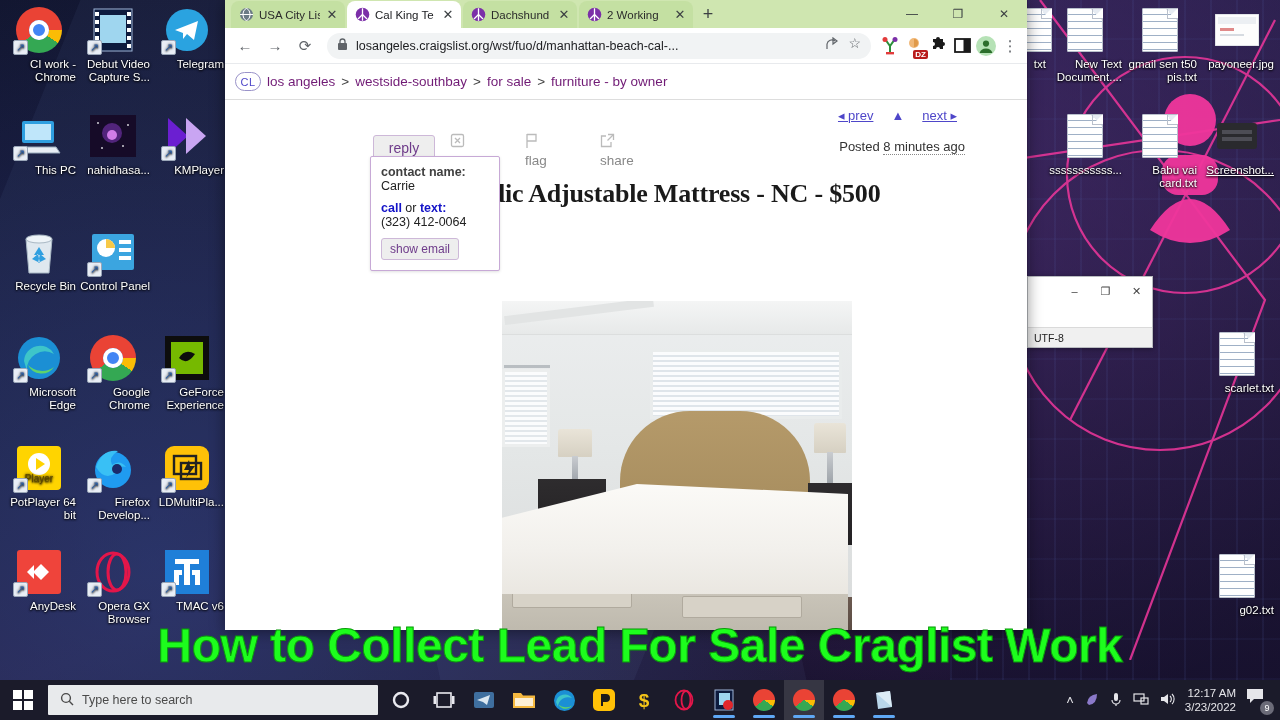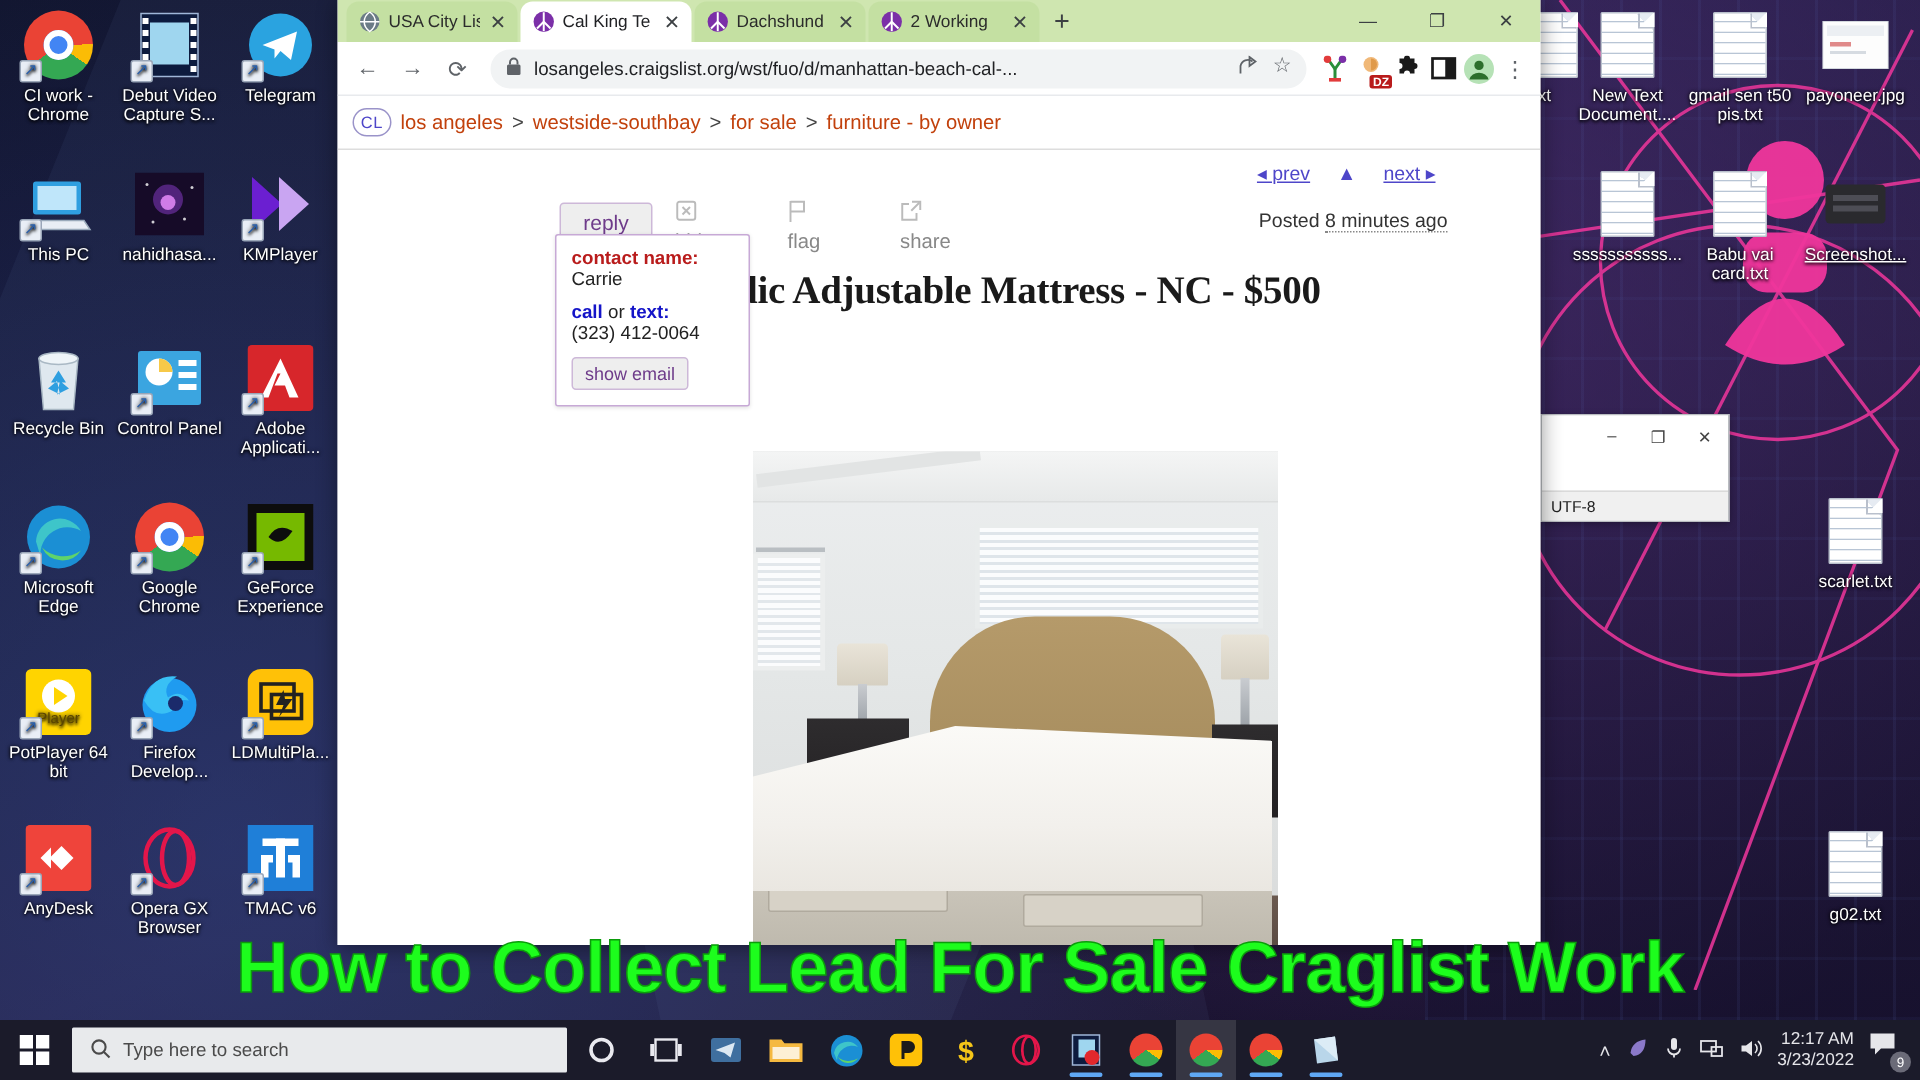--- a/index.html
+++ b/index.html
@@ -31,21 +31,21 @@
     position: absolute; right: 0; top: 0; width: 330px; height: 680px;
     background:
       repeating-linear-gradient(90deg, rgba(90,110,190,.10) 0 2px, rgba(0,0,0,0) 2px 26px),
       repeating-linear-gradient(0deg, rgba(80,100,180,.07) 0 2px, rgba(0,0,0,0) 2px 40px),
       linear-gradient(180deg, rgba(52,40,92,.5), rgba(24,18,48,.7));
   }
   #neon-svg { position: absolute; right: 0; top: 0; width: 270px; height: 660px; }
 
   
   .icon-cell {
-    position: absolute; width: 74px; text-align: center;
+    position: absolute; width: 74px; text-align: right;
     color: #fff; font-size: 11.5px; line-height: 13px;
     text-shadow: 0 1px 2px rgba(0,0,0,.95), 0 0 3px rgba(0,0,0,.9);
     cursor: default;
   }
   .icon-cell .glyph {
     width: 48px; height: 48px; margin: 0 auto 4px; position: relative;
     display: flex; align-items: center; justify-content: center;
   }
   .icon-cell .label { display: block; word-wrap: break-word; }
   .shortcut-arrow {
@@ -122,21 +122,21 @@
   #omnibox .url { overflow: hidden; white-space: nowrap; text-overflow: ellipsis; }
   .ext { width: 22px; height: 22px; display:flex; align-items:center; justify-content:center;
     position: relative; }
 
   #page { height: 566px; background: #fff; position: relative; overflow: hidden; }
 
   #crumbs {
     height: 36px; display: flex; align-items: center; gap: 6px;
     padding: 0 0 0 10px; font-size: 13.5px; border-bottom: 1px solid #ddd;
   }
-  #crumbs a { color: #c2410c; text-decoration: none; }
+  #crumbs a { color: #701a75; text-decoration: none; }
   .cl-logo {
     width: 26px; height: 19px; border: 1px solid #9a93c9; border-radius: 10px;
     color: #4e46c9; font-size: 11px; display: flex; align-items: center;
     justify-content: center; letter-spacing: .5px;
   }
   .sep { color: #444; }
 
   #postingnav {
     display: flex; justify-content: flex-end; gap: 18px; align-items: center;
     padding: 8px 70px 2px 0; font-size: 13px;
@@ -159,21 +159,21 @@
     background: #eee; border: 1px solid #cdb8d8; border-radius: 3px;
     color: #6e3b8a; font-size: 14px; text-align: center; line-height: 24px;
     z-index: 4;
   }
   #contactcard {
     position: absolute; left: 145px; top: 31px; width: 130px;
     background: #fff; border: 1px solid #c7a9d6; border-radius: 2px;
     padding: 8px 10px 10px; z-index: 6; font-size: 12.5px; color: #222;
     box-shadow: 0 1px 3px rgba(0,0,0,.12);
   }
-  #contactcard .lbl { font-weight: bold; color: #b91c1c; }
+  #contactcard .lbl { font-weight: bold; color: #404040; }
   #contactcard .mini { margin-top: 8px; }
   #contactcard .blue { color: #1414c8; font-weight: bold; }
   #showemail {
     margin-top: 9px; display: inline-block; background: #eee;
     border: 1px solid #cdb8d8; border-radius: 3px; padding: 3px 8px;
     color: #6e3b8a; font-size: 12px;
   }
 
   #ptitle {
     font-family: "Liberation Serif", serif; font-weight: bold;
@@ -406,30 +406,20 @@
           <path d="M16 16 L16 7 A9 9 0 0 1 25 16 Z" fill="#f7c948"></path>
           <g fill="#fff">
             <rect x="29" y="8" width="12" height="4"></rect>
             <rect x="29" y="16" width="12" height="4"></rect>
             <rect x="29" y="24" width="12" height="4"></rect>
           </g>
         </svg>
       <span class="shortcut-arrow"></span>
     </span>
     <span class="label">Control Panel</span>
-  </div>
-  <div class="icon-cell" style="left:150px;top:228px;">
-    <span class="glyph">
-      <svg width="44" height="44" viewBox="0 0 44 44">
-          <rect width="44" height="44" rx="3" fill="#d7262b"></rect>
-          <path d="M22 9 L34 35 H28 L25 27 H18 L22 19 L20 19 L14 35 H9 Z" fill="#fff"></path>
-        </svg>
-      <span class="shortcut-arrow"></span>
-    </span>
-    <span class="label">Adobe Applicati...</span>
   </div>
 
   <div class="icon-cell" style="left:2px;  top:334px;">
     <span class="glyph">
       <svg width="46" height="46" viewBox="0 0 46 46">
           <circle cx="23" cy="23" r="21" fill="#1b8fd4"></circle>
           <path d="M8 26 a16 16 0 0 1 30 -7 a18 18 0 0 0 -27 17 z" fill="#3ec5c9"></path>
           <path d="M12 30 a15 15 0 0 0 26 2 a20 20 0 0 1 -26 -2 z" fill="#5fd36b"></path>
         </svg>
       <span class="shortcut-arrow"></span>

